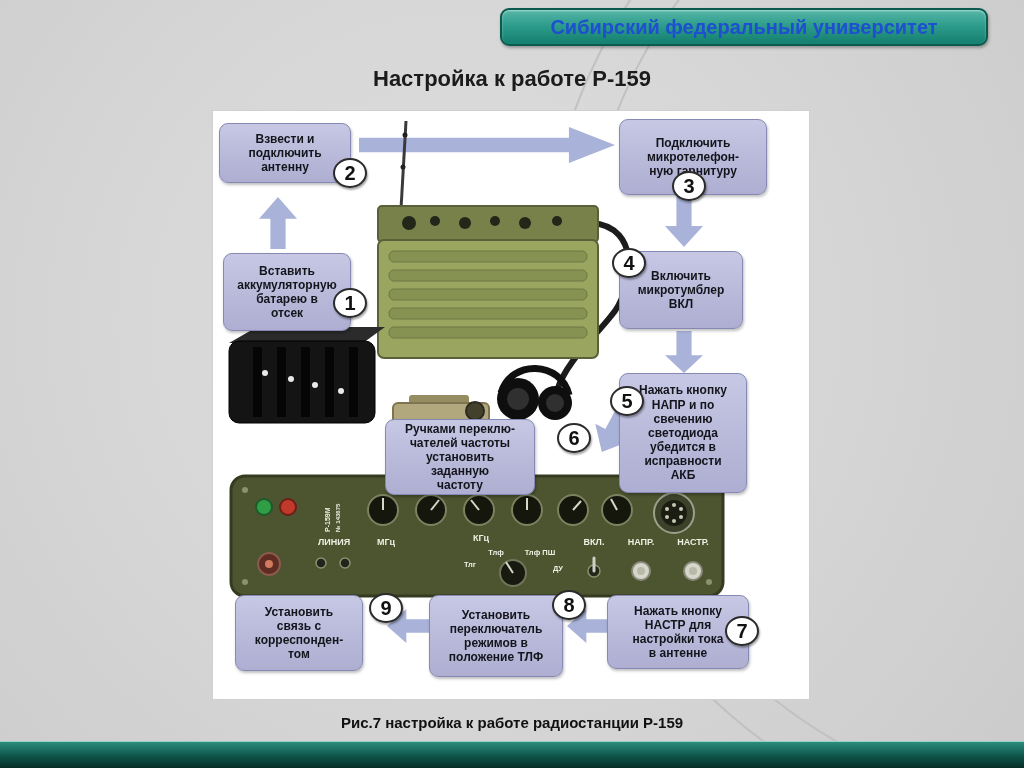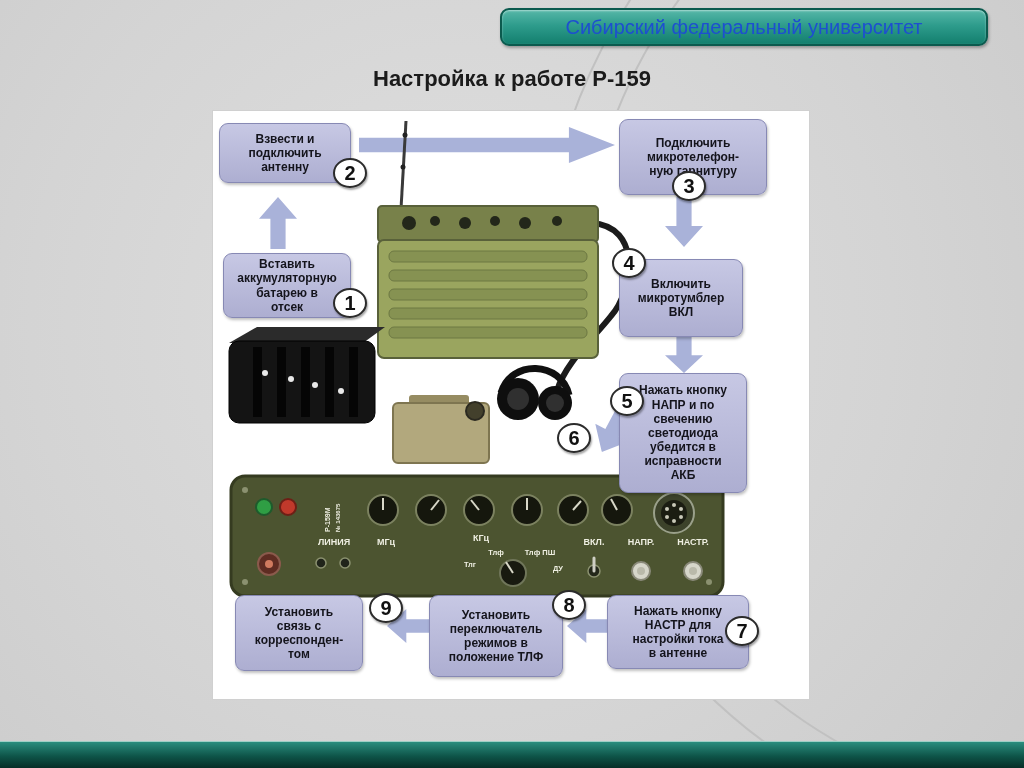--- a/index.html
+++ b/index.html
@@ -8,21 +8,21 @@
   .slide { position:relative; width:1024px; height:768px; overflow:hidden;
            background: radial-gradient(circle at 45% 42%, #dfdfdf 0%, #d4d4d4 60%, #cbcbcb 100%); }
   .arc { position:absolute; border-radius:50%; border:2px solid #c1c1c1; }
   .arc1 { left:540px; top:-250px; width:1100px; height:1100px; }
   .arc2 { left:580px; top:-210px; width:1020px; height:1020px; }
   .banner { position:absolute; left:500px; top:8px; width:488px; height:38px;
             background:linear-gradient(180deg,#56b7a8 0%, #2e9c8c 45%, #137f6e 100%);
             border:2px solid #0b5a4e; border-radius:9px;
             display:flex; align-items:center; justify-content:center;
             box-shadow: inset 0 1px 2px rgba(255,255,255,.5), 1px 2px 3px rgba(0,0,0,.3); }
-  .banner span { font-size:20px; font-weight:normal; color:#1d4fd0; }
+  .banner span { font-size:20px; font-weight:bold; color:#1d4fd0; }
   .title { position:absolute; left:0; top:66px; width:1024px; text-align:center;
            font-size:22px; font-weight:bold; color:#1b1b1b; }
   .panel { position:absolute; left:212px; top:110px; width:598px; height:590px;
            background:#ffffff; border:1px solid #d0d0d0; }
   .art { position:absolute; left:0; top:0; width:598px; height:590px; z-index:2; }
   .callout { position:absolute; background:linear-gradient(180deg,#c7c8e4,#adaed1);
              border:1px solid #8789b4; border-radius:9px;
              display:flex; align-items:center; justify-content:center; text-align:center;
              font-weight:bold; font-size:12px; line-height:1.18; color:#14141c;
              white-space:pre-line; box-shadow:1px 2px 3px rgba(0,0,0,.25);
@@ -199,34 +199,38 @@
         </g>
       </g>
     </svg>
 
     <div class="callout" style="left:6px;top:12px;width:132px;height:60px">Взвести и
 подключить
 антенну</div>
     <div class="callout" style="left:406px;top:8px;width:148px;height:76px">Подключить
 микротелефон-
 ную гарнитуру</div>
-    <div class="callout" style="left:10px;top:142px;width:128px;height:65px">Вставить
+    <div class="callout" style="left:10px;top:142px;width:128px;height:78px">Вставить
 аккумуляторную
 батарею в
 отсек</div>
-    <div class="callout" style="left:406px;top:148px;width:124px;height:78px">Включить
+    <div class="callout" style="left:406px;top:140px;width:124px;height:78px">Включить
 микротумблер
 ВКЛ</div>
     <div class="callout" style="left:406px;top:262px;width:128px;height:120px">Нажать кнопку
 НАПР и по
 свечению
 светодиода
 убедится в
 исправности
 АКБ</div>
+    <div class="callout" style="left:172px;top:308px;width:150px;height:76px">Ручками переклю-
+чателей частоты
+установить заданную
+частоту</div>
     <div class="callout" style="left:394px;top:484px;width:142px;height:74px">Нажать кнопку
 НАСТР для
 настройки тока
 в антенне</div>
     <div class="callout" style="left:216px;top:484px;width:134px;height:82px">Установить
 переключатель
 режимов в
 положение ТЛФ</div>
     <div class="callout" style="left:22px;top:484px;width:128px;height:76px">Установить
 связь с
@@ -238,16 +242,17 @@
     <div class="num" style="left:120px;top:177px">1</div>
     <div class="num" style="left:399px;top:137px">4</div>
     <div class="num" style="left:397px;top:275px">5</div>
     <div class="num" style="left:344px;top:312px">6</div>
     <div class="num" style="left:512px;top:505px">7</div>
     <div class="num" style="left:339px;top:479px">8</div>
     <div class="num" style="left:156px;top:482px">9</div>
 
   </div>
 
+  <div class="caption">Рис.7 настройка к работе радиостанции Р-159</div>
 
   <div class="footer"></div>
 
 </div>
 
 </body></html>

